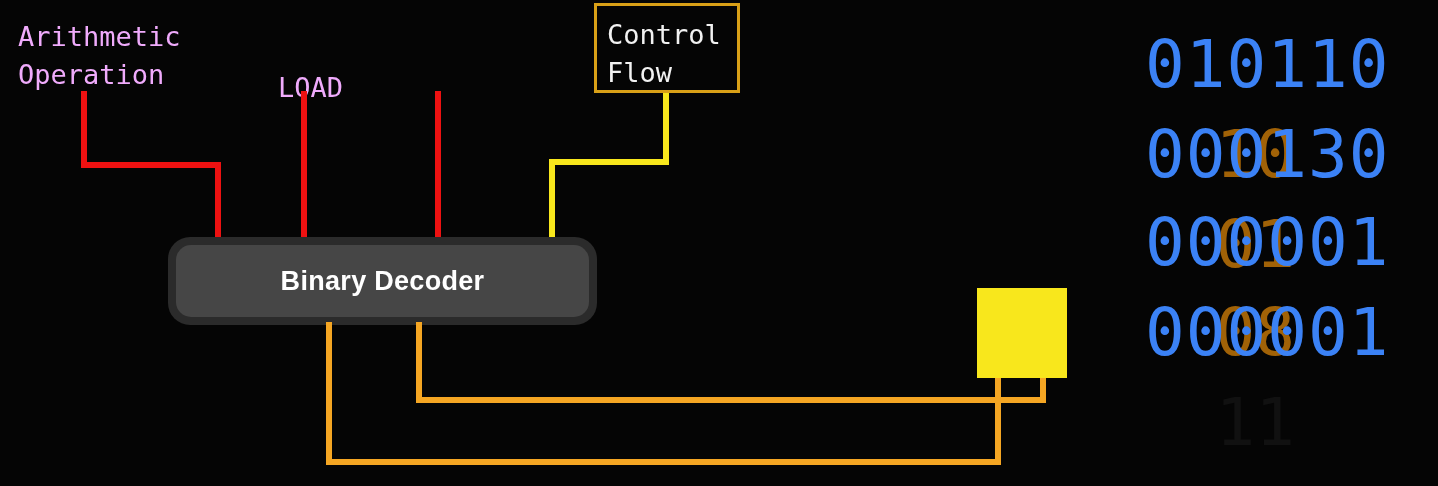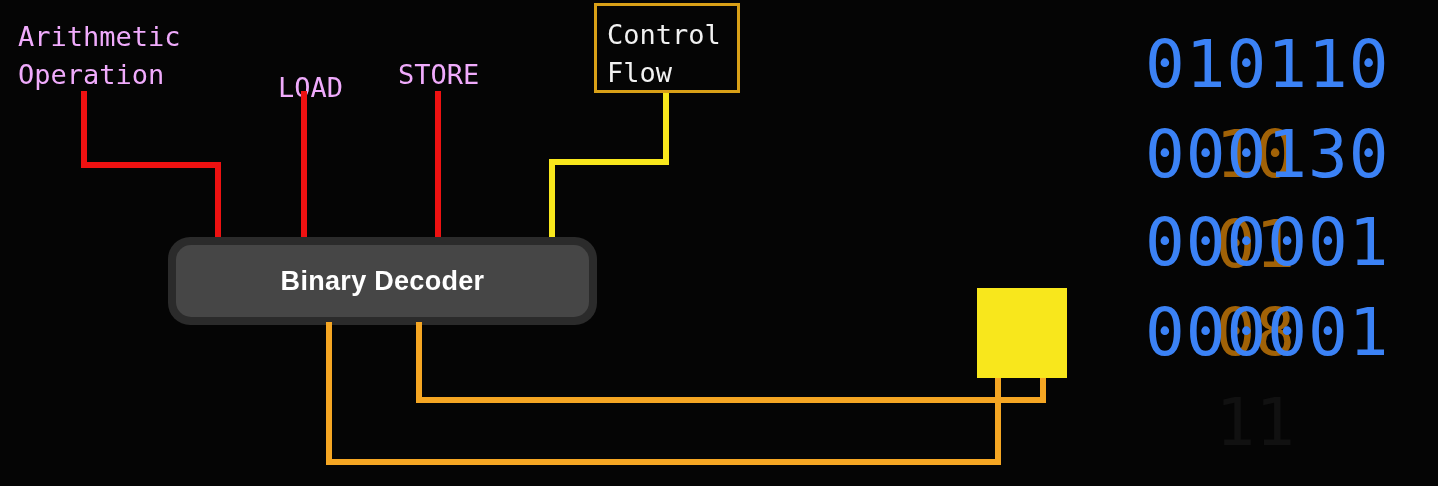--- a/index.html
+++ b/index.html
@@ -120,21 +120,20 @@
 </head>
 <body>
 
 <div id="stage">
 
   <div class="mono-label" id="label-arith">Arithmetic
 Operation</div>
 
   <div class="mono-label" id="label-load">LOAD</div>
 
-  <div class="mono-label" id="label-store">STORE</div>
 
   <div id="control-flow-box">
     <div class="cf-text">Control
 Flow</div>
   </div>
 
   <div class="wire v" style="left:81px; top:91px; height:77px; background:#ee1111;"></div>
   <div class="wire h" style="left:81px; top:162px; width:140px; background:#ee1111;"></div>
   <div class="wire v" style="left:215px; top:162px; height:80px; background:#ee1111;"></div>
 

